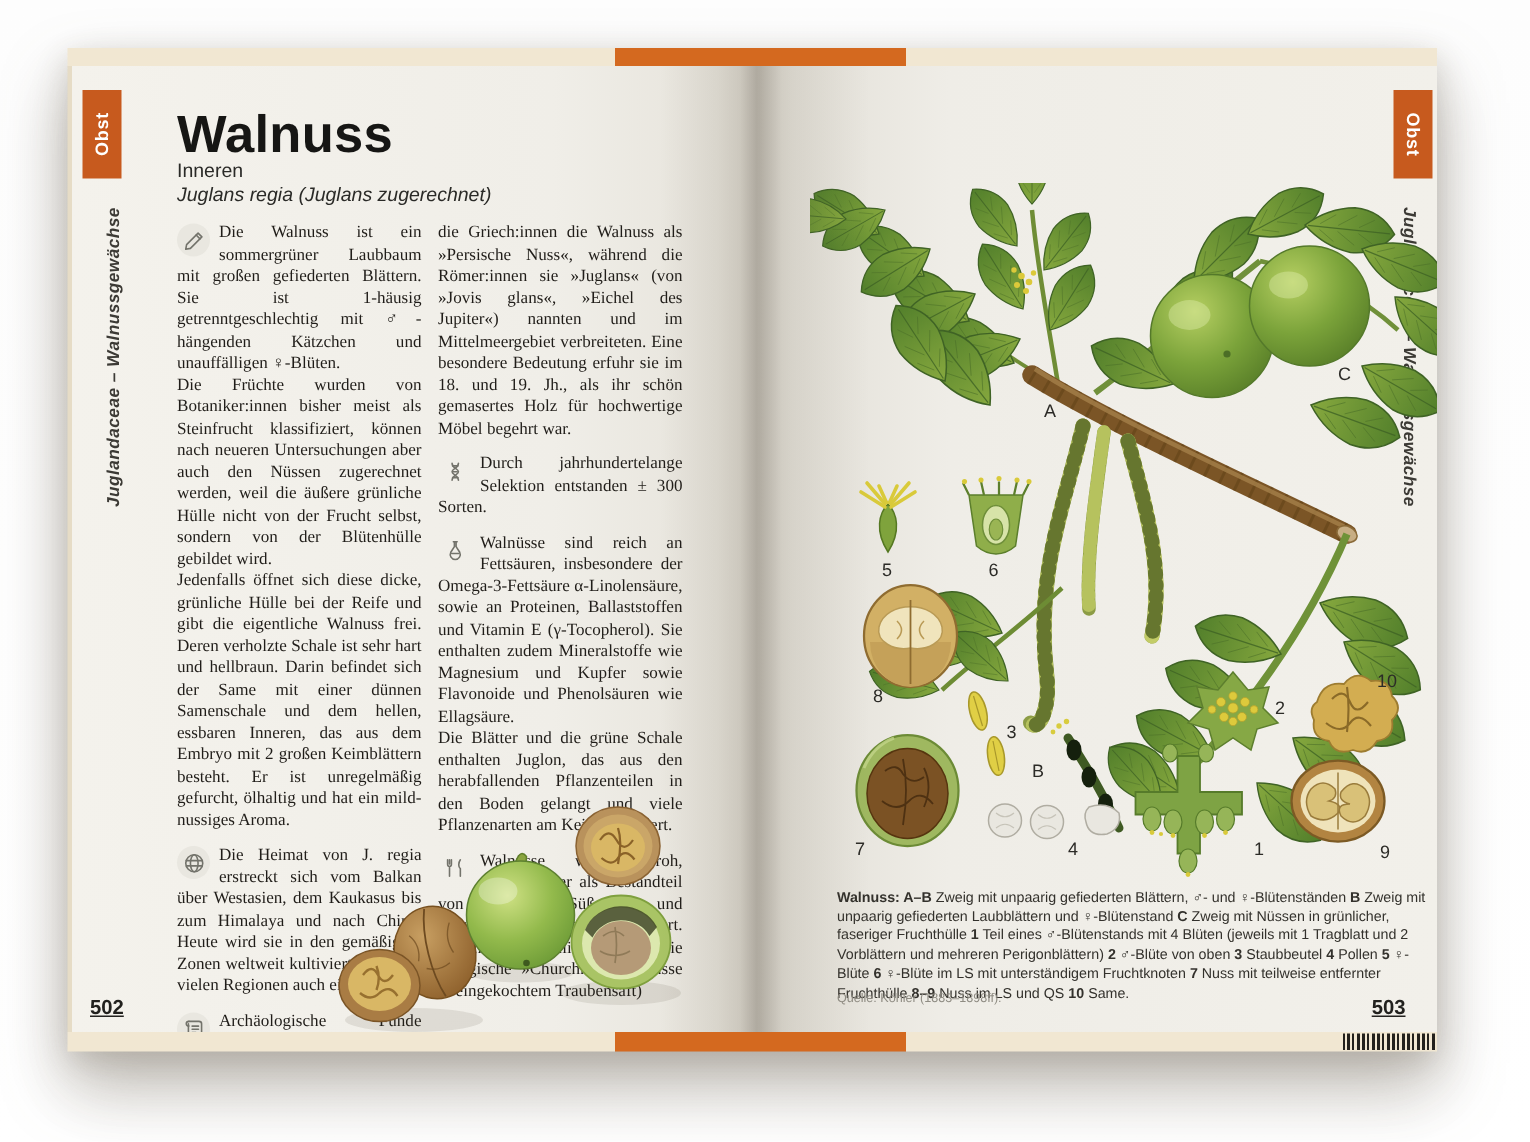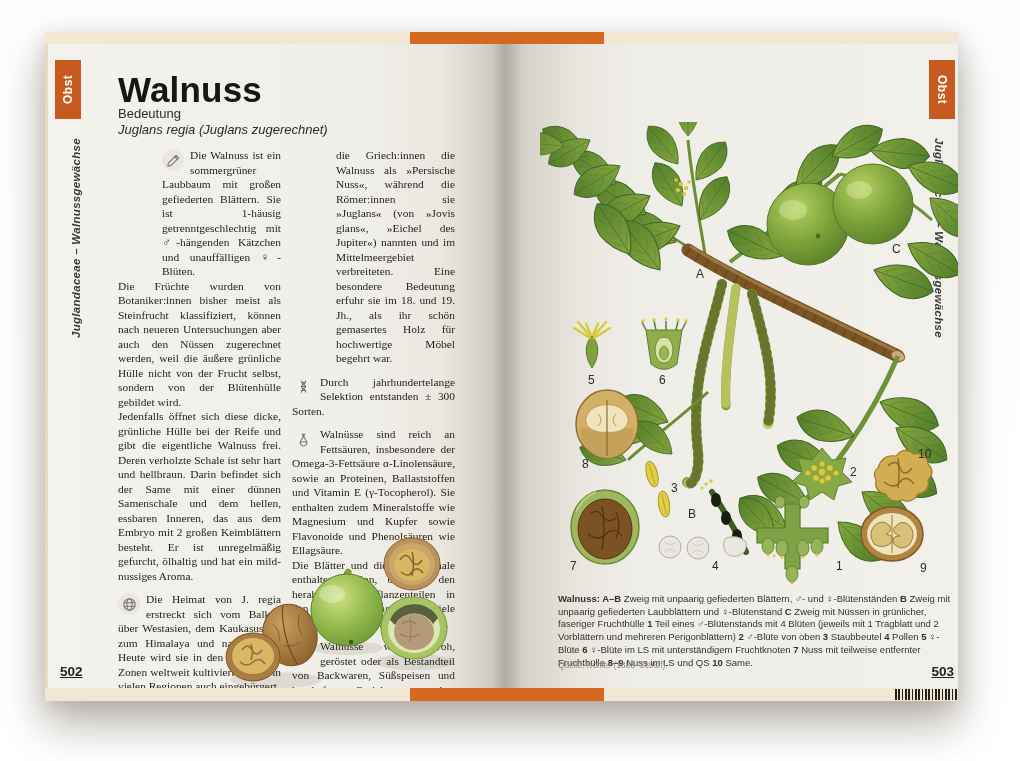--- a/index.html
+++ b/index.html
@@ -38,27 +38,27 @@
   .title{position:absolute;left:70px;top:26px;font-size:35px;font-weight:700;color:#161614;letter-spacing:.2px;}
   .commonname{position:absolute;left:70px;top:62px;font-size:13px;color:#2a2a27;}
   .latin{position:absolute;left:70px;top:78px;font-size:13px;color:#2a2a27;font-style:italic;}
   .latin .lat-b{font-weight:400;}
   
   .cols{position:absolute;left:70px;top:104px;width:337px;display:flex;gap:11px;}
   .col{width:163px;font-family:"Liberation Serif",serif;font-size:11.4px;line-height:14.5px;
     color:#201d19;text-align:justify;hyphens:auto;-webkit-hyphens:auto;}
   .bp{margin:0;}
   .bp.hasicon{margin-top:9px;}
-  .bp.first{margin-top:0;margin-left:44px;}
+  .bp.first{margin-top:0;}
   .picon{float:left;width:22px;height:22px;margin:1px 6px 0 0;display:flex;align-items:center;justify-content:center;}
   .picon.circ{background:#e9e7e0;border-radius:50%;}
   .picon svg{width:17px;height:17px;display:block;}
   .pagenum{position:absolute;top:620px;font-size:13.5px;font-weight:700;color:#22211e;text-decoration:underline;}
   .pagenum.l{left:12px;}
-  .pagenum.r{right:4px;margin-left:36px;}
+  .pagenum.r{right:21px;margin-left:36px;}
   
   .photos{position:absolute;left:176px;top:468px;width:292px;height:186px;}
   .plate{position:absolute;left:34px;top:78px;width:418px;height:468px;}
   
   .cap{position:absolute;left:52px;top:549px;width:398px;font-size:9.5px;line-height:12.7px;color:#33312c;}
   .cap .b{font-weight:700;}
   .source{position:absolute;left:52px;top:616px;font-size:8.4px;color:#8f8c83;}
   
   .barcode{position:absolute;right:1px;top:1px;width:62px;height:11px;
     background:repeating-linear-gradient(90deg,#23211d 0 1.5px,transparent 1.5px 3px,#23211d 3px 5px,transparent 5px 6.5px,#23211d 6.5px 7.5px,transparent 7.5px 10px);}
@@ -79,21 +79,21 @@
     <div class="coversliver l"></div>
     <div class="coversliver r"></div>
 
     <div class="pages">
 
       <div class="page left">
         <div class="tab l" style="background: rgb(199, 90, 30);">Obst</div>
         <div class="vlabel l">Juglandaceae – Walnussgewächse</div>
 
         <div class="title">Walnuss</div>
-        <div class="commonname">Bedeutung</div>
+        <div class="commonname">Inneren</div>
         <div class="latin"><span class="lat-b">Juglans regia</span> <span>(Juglans zugerechnet)</span></div>
 
         <div class="cols">
           <div class="col">
               <p class="bp hasicon first"><span class="picon circ">
                   <svg viewBox="0 0 24 24">
                     <path fill="none" stroke="#73736b" stroke-width="1.5" stroke-linecap="round" stroke-linejoin="round" d="M15.6 4.8l3.6 3.6L8.4 19.2 4 20l.8-4.4z"></path>
                     <path fill="none" stroke="#73736b" stroke-width="1.5" stroke-linecap="round" stroke-linejoin="round" d="M13.8 6.6l3.6 3.6"></path>
                   </svg>
                 </span>Die Walnuss ist ein sommergrüner Laubbaum mit großen gefiederten Blättern. Sie ist 1-häusig getrenntgeschlechtig mit ♂-hängenden Kätzchen und unauffälligen ♀-Blüten.</p>

